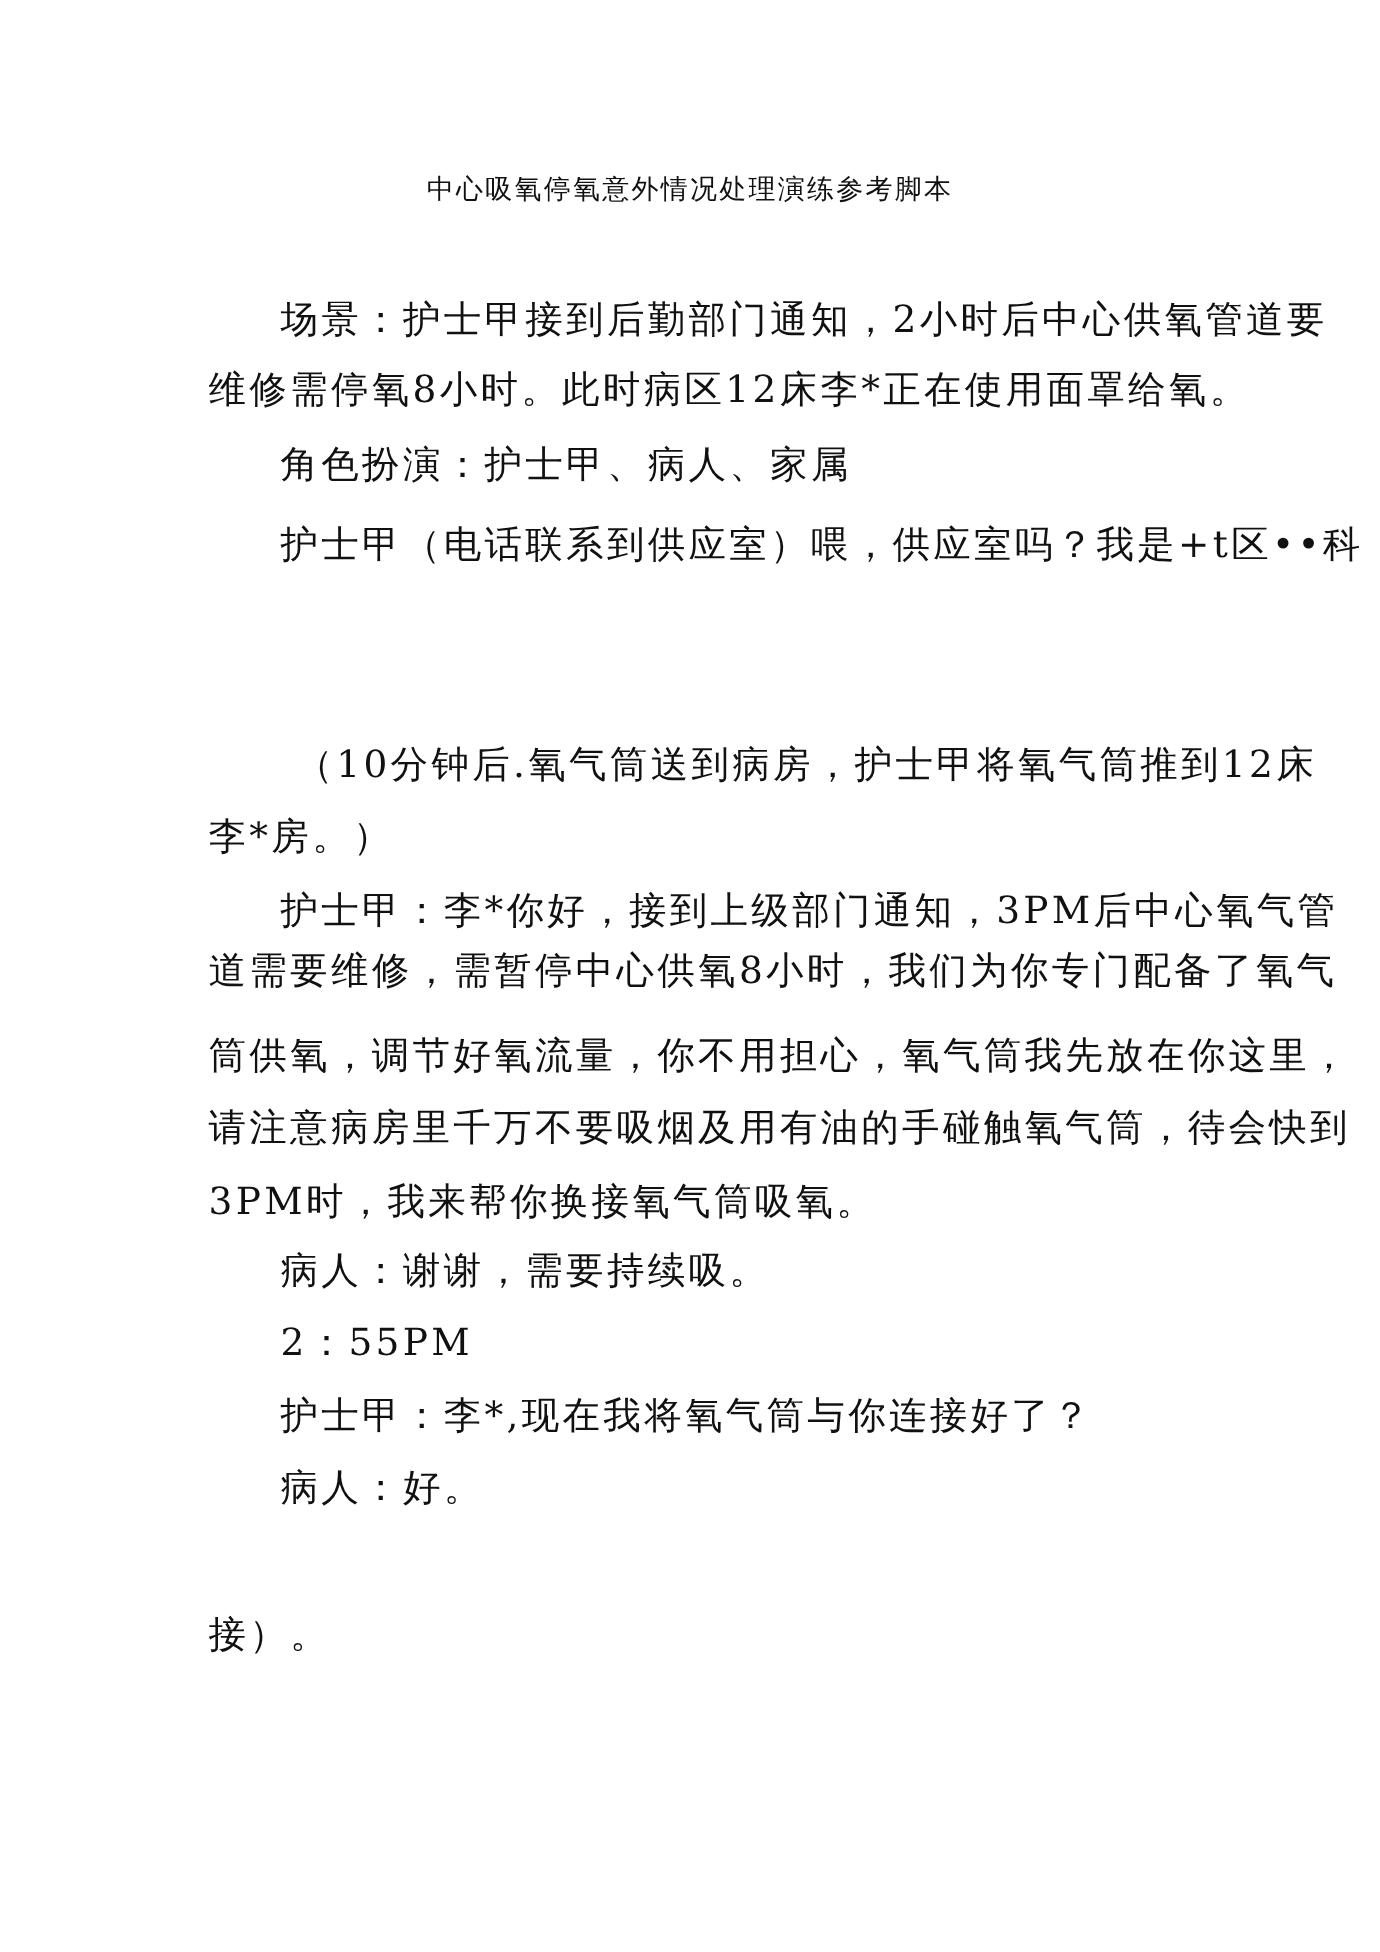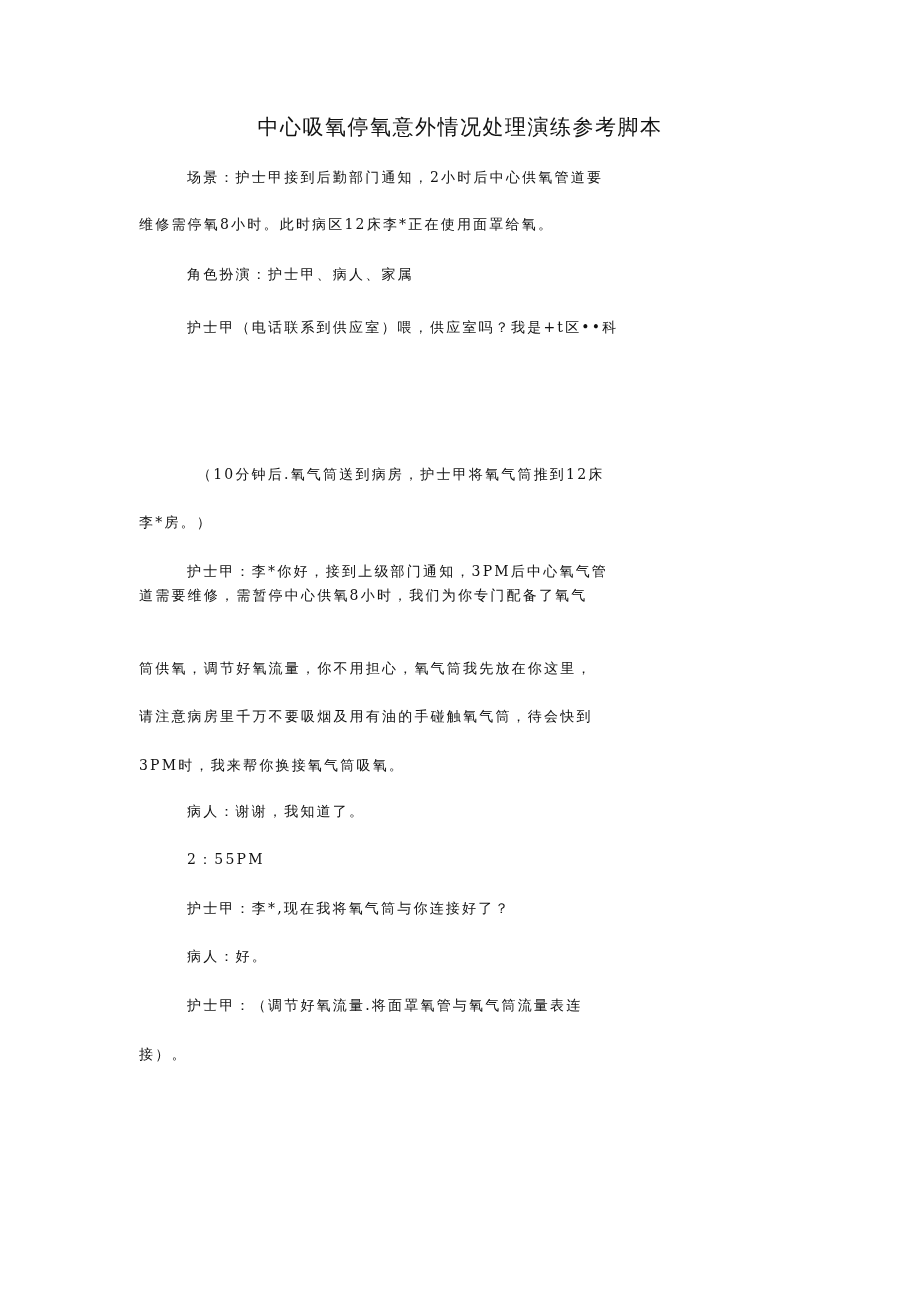--- a/index.html
+++ b/index.html
@@ -22,31 +22,32 @@
       width: 920px;
       height: 1301px;
       background: #ffffff;
     }
     .title {
       position: absolute;
       left: 0;
       width: 920px;
       top: 112px;
       text-align: center;
-      font-size: 21px;
+      font-size: 18px;
       letter-spacing: 1.5px;
       line-height: 30px;
       white-space: nowrap;
     }
     .line {
       position: absolute;
-      font-size: 14px;
+      font-size: 25px;
       line-height: 30px;
       white-space: nowrap;
       letter-spacing: 2.2px;
+      margin-top: 36px;
     }
     .l0 { left: 139px; }
     .l1 { left: 187px; }
     .l2 { left: 197px; }
     .l3 { left: 189px; }
   </style>
 </head>
 <body>
 
 <div class="page">
@@ -55,26 +56,25 @@
   <div class="line l1" style="top:162px">场景：护士甲接到后勤部门通知，2小时后中心供氧管道要</div>
   <div class="line l0" style="top:209px">维修需停氧8小时。此时病区12床李*正在使用面罩给氧。</div>
   <div class="line l1" style="top:259px">角色扮演：护士甲、病人、家属</div>
 
   <div class="line l1" style="top:312px">护士甲（电话联系到供应室）喂，供应室吗？我是+t区••科</div>
 
   <div class="line l2" style="top:459px">（10分钟后.氧气筒送到病房，护士甲将氧气筒推到12床</div>
   <div class="line l0" style="top:507px">李*房。）</div>
 
   <div class="line l1" style="top:556px">护士甲：李*你好，接到上级部门通知，3PM后中心氧气管</div>
-  <div class="line l0" style="top:580px">道需要维修，需暂停中心供氧8小时，我们为你专门配备了氧气</div>
+  <div class="line l0" style="top:596px">道需要维修，需暂停中心供氧8小时，我们为你专门配备了氧气</div>
   <div class="line l0" style="top:653px">筒供氧，调节好氧流量，你不用担心，氧气筒我先放在你这里，</div>
   <div class="line l0" style="top:701px">请注意病房里千万不要吸烟及用有油的手碰触氧气筒，待会快到</div>
   <div class="line l0" style="top:750px">3PM时，我来帮你换接氧气筒吸氧。</div>
 
-  <div class="line l1" style="top:796px">病人：谢谢，我知道了。</div>
+  <div class="line l1" style="top:796px">病人：谢谢，需要持续吸。</div>
   <div class="line l1" style="top:844px">2：55PM</div>
   <div class="line l1" style="top:893px">护士甲：李*,现在我将氧气筒与你连接好了？</div>
   <div class="line l1" style="top:941px">病人：好。</div>
 
-  <div class="line l1" style="top:990px">护士甲：（调节好氧流量.将面罩氧管与氧气筒流量表连</div>
   <div class="line l0" style="top:1039px">接）。</div>
 
 </div>
 
 </body></html>

